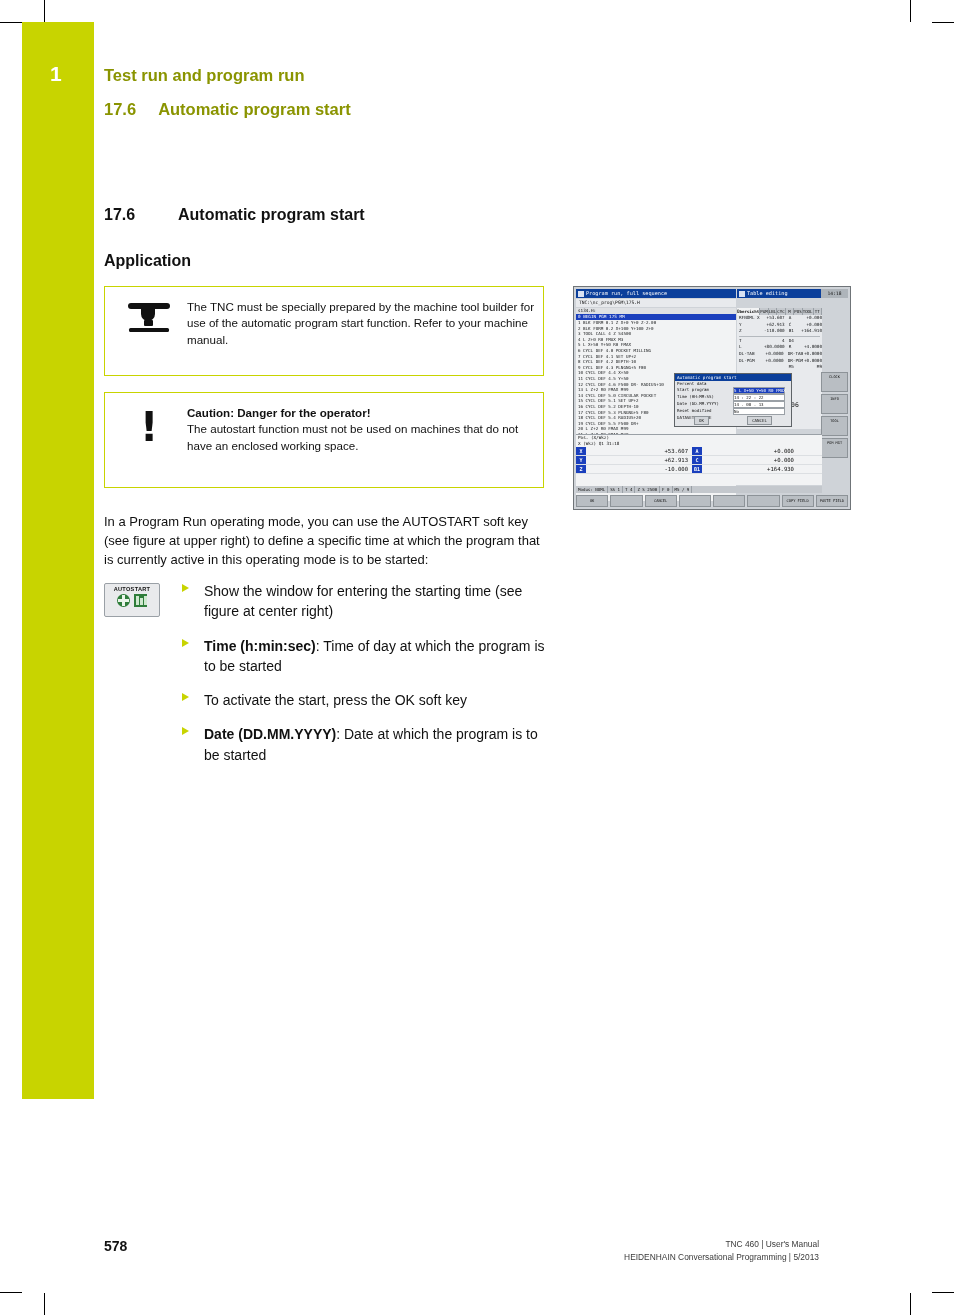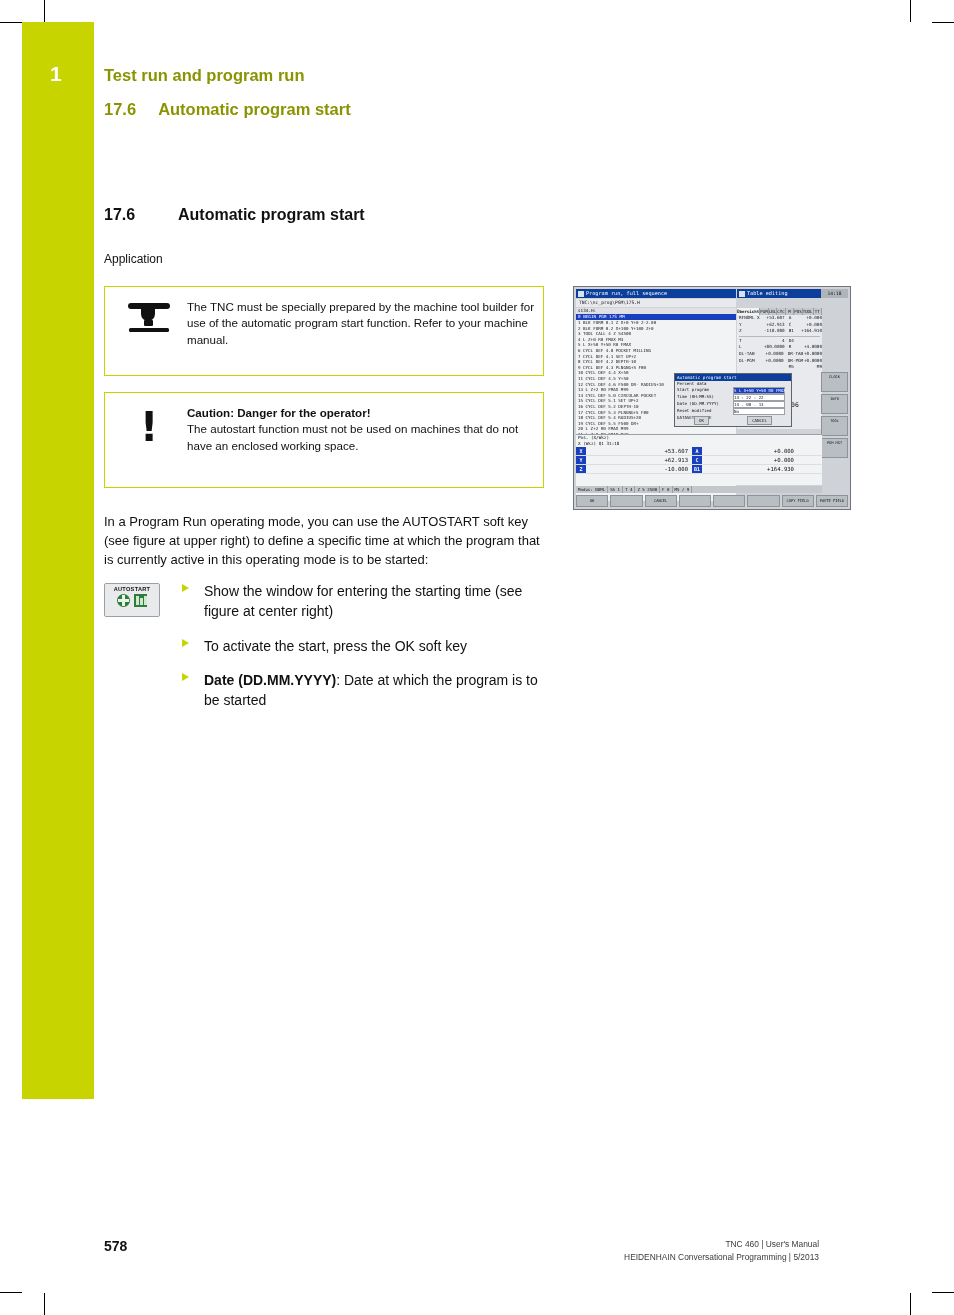--- a/index.html
+++ b/index.html
@@ -77,22 +77,22 @@
     left: 178px;
     top: 206px;
     font-size: 16px;
     font-weight: bold;
     color: #111;
   }
   .sub-head {
     position: absolute;
     left: 104px;
     top: 252px;
-    font-size: 12px;
-    font-weight: normal;
+    font-size: 16px;
+    font-weight: bold;
     color: #111;
   }
 
   
   .notebox {
     position: absolute;
     border: 1px solid #c8d400;
     box-sizing: border-box;
     background: #fff;
   }
@@ -634,20 +634,24 @@
       <div class="seg" style="left:6px;top:4px;height:7px;"></div>
       <div class="seg" style="left:10px;top:2px;height:9px;"></div>
     </div>
   </div>
 </div>
 
 <div class="bullets">
   <div class="bullet">
     <span class="tri"></span>
     <span>Show the window for entering the starting time (see figure at center right)</span>
+  </div>
+  <div class="bullet">
+    <span class="tri"></span>
+    <b>Time (h:min:sec)</b><span>: Time of day at which the program is to be started</span>
   </div>
   <div class="bullet">
     <span class="tri"></span>
     <span>To activate the start, press the OK soft key</span>
   </div>
   <div class="bullet">
     <span class="tri"></span>
     <b>Date (DD.MM.YYYY)</b><span>: Date at which the program is to be started</span>
   </div>
 </div>

